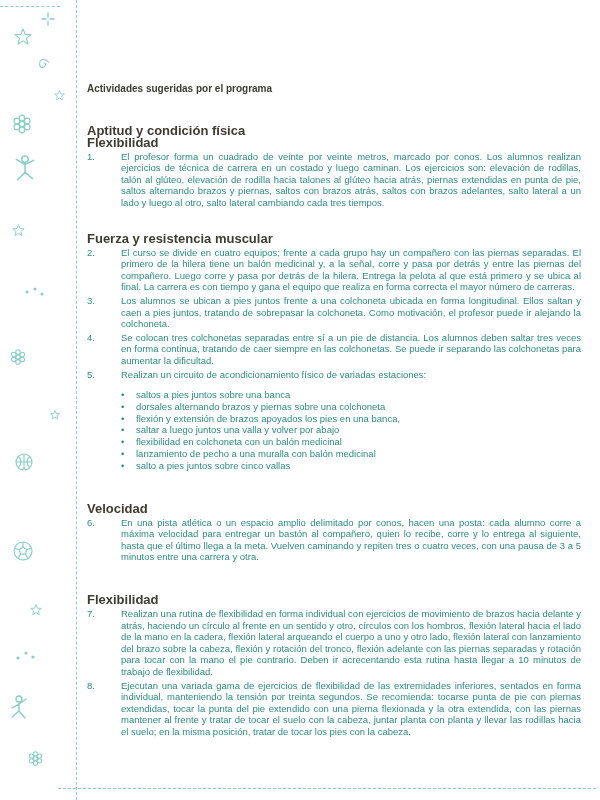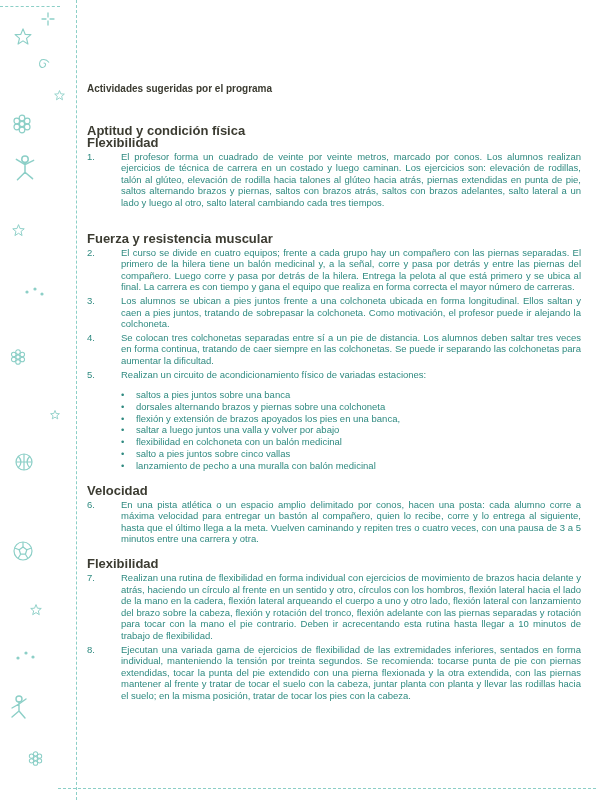--- a/index.html
+++ b/index.html
@@ -13,21 +13,21 @@
   .hline-top { position: absolute; left: 0; width: 60px; top: 6px; height: 0; border-top: 1.5px dashed #8ccfc7; }
 
   .doodle { position: absolute; }
   .doodle svg { display: block; }
 
   
   .content { position: absolute; left: 87px; top: 83px; width: 494px; color: #2f8a80; font-size: 9.5px; line-height: 11.6px; }
   .title { font-weight: bold; color: #3c3c32; font-size: 10px; margin-bottom: 30px; }
   .sec { font-weight: bold; color: #3c3c32; font-size: 13px; line-height: 12px; }
   .sec.gap { margin-top: 24px; }
-  .sec.biggap { margin-top: 13px; }
+  .sec.biggap { margin-top: 31px; }
 
   .item { display: flex; margin-top: 2px; }
   .item .num { flex: 0 0 17px; }
   .item .txt { flex: 1; text-align: justify; margin-left: 17px; }
 
   ul.bullets { list-style: none; margin: 9px 0 0 34px; }
   ul.bullets li { position: relative; padding-left: 15px; line-height: 11.8px; }
   ul.bullets li::before { content: "\2022"; position: absolute; left: 0; top: 0; color: #2f8a80; }
 </style>
 </head>
@@ -177,22 +177,22 @@
       <span class="num">5.</span>
       <span class="txt">Realizan un circuito de acondicionamiento físico de variadas estaciones:</span>
     </div>
 
     <ul class="bullets">
       <li>saltos a pies juntos sobre una banca</li>
       <li>dorsales alternando brazos y piernas sobre una colchoneta</li>
       <li>flexión y extensión de brazos apoyados los pies en una banca,</li>
       <li>saltar a luego juntos una valla y volver por abajo</li>
       <li>flexibilidad en colchoneta con un balón medicinal</li>
+      <li>lanzamiento de pecho a una muralla con balón medicinal</li>
       <li>salto a pies juntos sobre cinco vallas</li>
-      <li>lanzamiento de pecho a una muralla con balón medicinal</li>
     </ul>
 
     <div class="sec biggap">Velocidad</div>
 
     <div class="item">
       <span class="num">6.</span>
       <span class="txt">En una pista atlética o un espacio amplio delimitado por conos, hacen una posta: cada alumno corre a máxima velocidad para entregar un bastón al compañero, quien lo recibe, corre y lo entrega al siguiente, hasta que el último llega a la meta. Vuelven caminando y repiten tres o cuatro veces, con una pausa de 3 a 5 minutos entre una carrera y otra.</span>
     </div>
 
     <div class="sec biggap">Flexibilidad</div>

